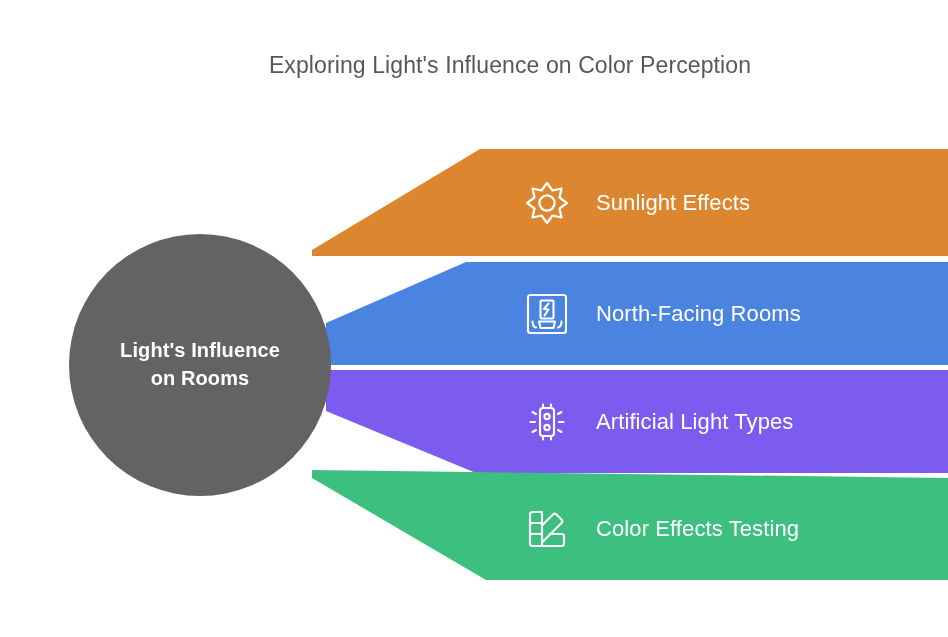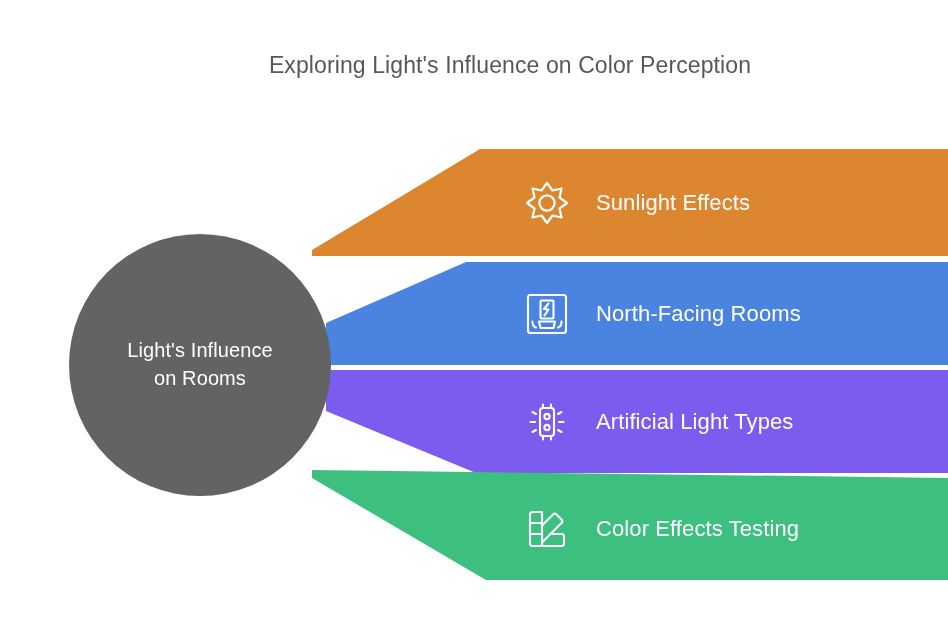--- a/index.html
+++ b/index.html
@@ -58,21 +58,21 @@
     white-space: nowrap;
     letter-spacing: 0.1px;
   }
   #hub-label {
     position: absolute;
     left: 33px;
     top: 336px;
     width: 262px;
     text-align: center;
     font-size: 20px;
-    font-weight: normal;
+    font-weight: bold;
     color: #ffffff;
     line-height: 28px;
     letter-spacing: 0.1px;
   }
   #hub-label .hub-line { display: block; }
 </style>
 </head>
 <body>
 
 <div id="canvas" style="background: rgb(255, 255, 255);">

